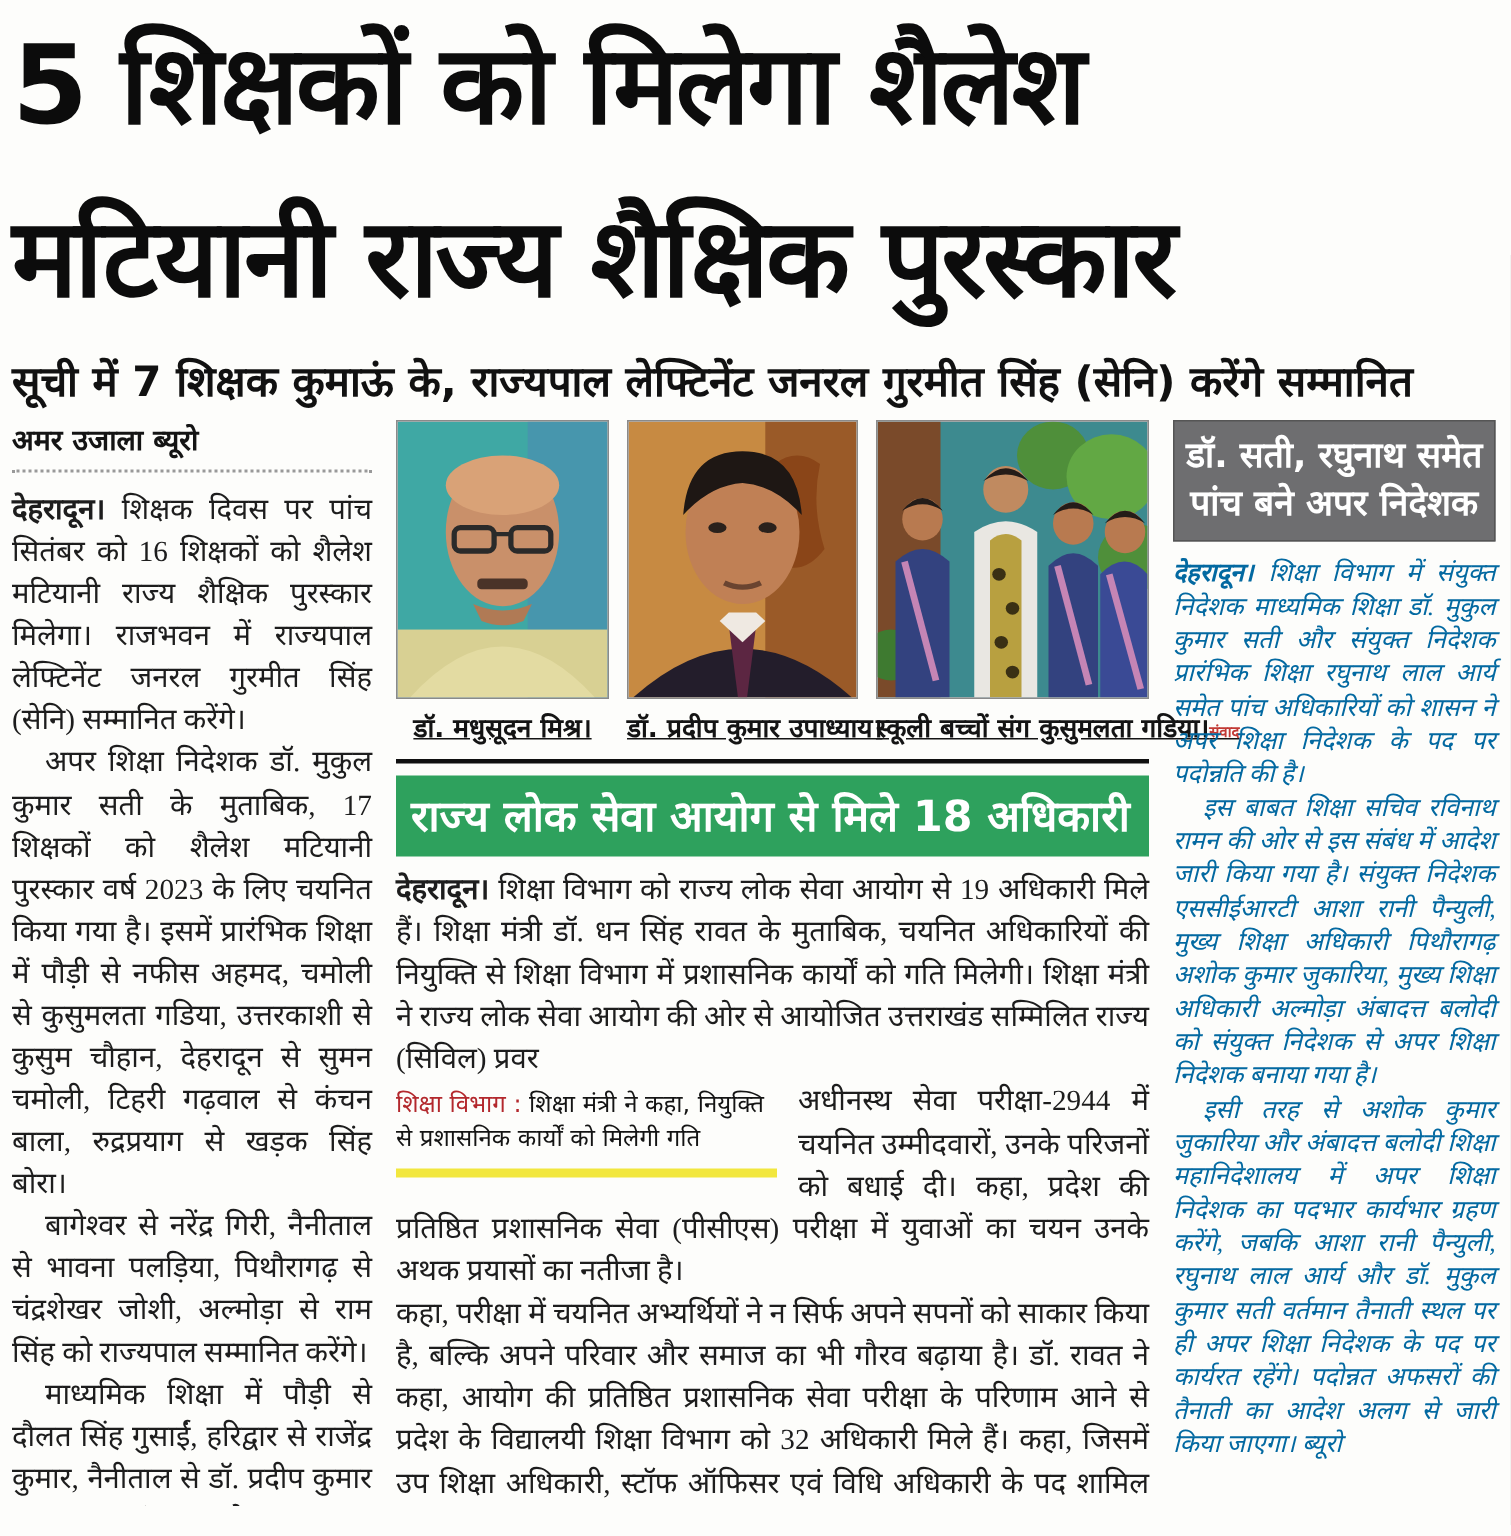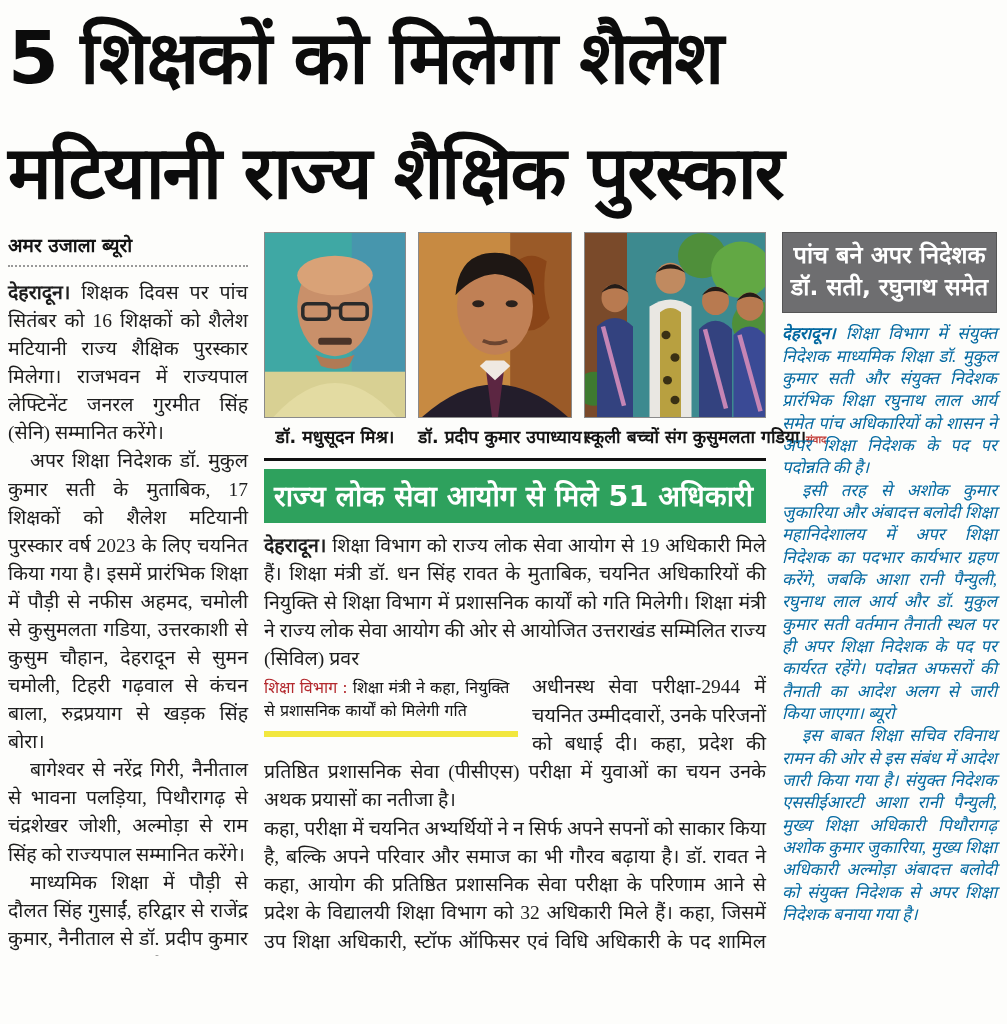--- a/index.html
+++ b/index.html
@@ -32,21 +32,21 @@
   .byline { font-family:"DejaVu Sans", sans-serif; font-weight:700; font-size:19px; }
   .byline-rule { border:none; border-top:2px dotted #999; margin:7px 0 12px; }
   .col-left p {
     font-size:19.5px; line-height:1.44; text-align:justify; color:#1d1d1d;
   }
   .col-left p.indent { text-indent:22px; }
   .lead { font-weight:700; }
 
   
   .photo-row { display:flex; gap:12px; }
-  figure { display:flex; flex-direction:column; }
+  figure { display:flex; flex-direction:column;text-decoration:underline; }
   .photo {
     border:1px solid #8a8a8a; background:#ccc; height:186px; overflow:hidden;
   }
   .photo svg { width:100%; height:100%; display:block; }
   .ph-1 { width:142px; } .ph-2 { width:154px; } .ph-3 { width:182px; }
   figcaption {
     font-family:"DejaVu Sans", sans-serif; font-weight:700;
     font-size:17.5px; text-align:center; padding-top:6px; white-space:nowrap;
   }
   .credit { color:#c23a35; font-size:10px; font-weight:700; margin-left:0; }
@@ -85,20 +85,21 @@
 </head>
 <body>
 
 <div class="page">
 
   <div class="headline">
     <div>5 शिक्षकों को मिलेगा शैलेश</div>
     <div>मटियानी राज्य शैक्षिक पुरस्कार</div>
   </div>
 
+  <div class="subheadline">सूची में 7 शिक्षक कुमाऊं के, राज्यपाल लेफ्टिनेंट जनरल गुरमीत सिंह (सेनि) करेंगे सम्मानित</div>
 
   <div class="cols">
 
     <div class="col-left">
       <div class="byline">अमर उजाला ब्यूरो</div>
       <hr class="byline-rule">
       <p><span class="lead">देहरादून।</span><span> शिक्षक दिवस पर पांच सितंबर को 16 शिक्षकों को शैलेश मटियानी राज्य शैक्षिक पुरस्कार मिलेगा। राजभवन में राज्यपाल लेफ्टिनेंट जनरल गुरमीत सिंह (सेनि) सम्मानित करेंगे।</span></p>
       <p class="indent">अपर शिक्षा निदेशक डॉ. मुकुल कुमार सती के मुताबिक, 17 शिक्षकों को शैलेश मटियानी पुरस्कार वर्ष 2023 के लिए चयनित किया गया है। इसमें प्रारंभिक शिक्षा में पौड़ी से नफीस अहमद, चमोली से कुसुमलता गडिया, उत्तरकाशी से कुसुम चौहान, देहरादून से सुमन चमोली, टिहरी गढ़वाल से कंचन बाला, रुद्रप्रयाग से खड़क सिंह बोरा।</p>
       <p class="indent">बागेश्वर से नरेंद्र गिरी, नैनीताल से भावना पलड़िया, पिथौरागढ़ से चंद्रशेखर जोशी, अल्मोड़ा से राम सिंह को राज्यपाल सम्मानित करेंगे।</p>
       <p class="indent">माध्यमिक शिक्षा में पौड़ी से दौलत सिंह गुसाईं, हरिद्वार से राजेंद्र कुमार, नैनीताल से डॉ. प्रदीप कुमार उपाध्याय, चंपावत से श्याम दत्त चौबे और ऊधमसिंह नगर से डॉ. मधुसूदन मिश्र सम्मानित किए</p>
@@ -179,39 +180,39 @@
               <path d="M99 130 L99 72 Q110 60 120 72 L120 130 Z" fill="#3a4a95"></path>
               <line x1="103" y1="72" x2="117" y2="126" stroke="#c585b5" stroke-width="3"></line>
             </svg>
           </div>
           <figcaption><span>स्कूली बच्चों संग कुसुमलता गडिया।</span><span class="credit">संवाद</span></figcaption>
         </figure>
       </div>
 
       <hr class="rule-heavy">
 
-      <div class="green-box">राज्य लोक सेवा आयोग से मिले 51 अधिकारी</div>
+      <div class="green-box">राज्य लोक सेवा आयोग से मिले 18 अधिकारी</div>
 
       <p><span class="lead">देहरादून।</span><span> शिक्षा विभाग को राज्य लोक सेवा आयोग से 19 अधिकारी मिले हैं। शिक्षा मंत्री डॉ. धन सिंह रावत के मुताबिक, चयनित अधिकारियों की नियुक्ति से शिक्षा विभाग में प्रशासनिक कार्यों को गति मिलेगी। शिक्षा मंत्री ने राज्य लोक सेवा आयोग की ओर से आयोजित उत्तराखंड सम्मिलित राज्य (सिविल) प्रवर</span></p>
 
       <div>
         <div class="pull-quote">
           <span class="label">शिक्षा विभाग :</span><span> शिक्षा मंत्री ने कहा, नियुक्ति से प्रशासनिक कार्यों को मिलेगी गति</span>
           <div class="quote-rule"></div>
         </div>
         <p>अधीनस्थ सेवा परीक्षा-2944 में चयनित उम्मीदवारों, उनके परिजनों को बधाई दी। कहा, प्रदेश की प्रतिष्ठित प्रशासनिक सेवा (पीसीएस) परीक्षा में युवाओं का चयन उनके अथक प्रयासों का नतीजा है।</p>
         <p>कहा, परीक्षा में चयनित अभ्यर्थियों ने न सिर्फ अपने सपनों को साकार किया है, बल्कि अपने परिवार और समाज का भी गौरव बढ़ाया है। डॉ. रावत ने कहा, आयोग की प्रतिष्ठित प्रशासनिक सेवा परीक्षा के परिणाम आने से प्रदेश के विद्यालयी शिक्षा विभाग को 32 अधिकारी मिले हैं। कहा, जिसमें उप शिक्षा अधिकारी, स्टॉफ ऑफिसर एवं विधि अधिकारी के पद शामिल हैं। सहकारिता विभाग में भी सहायक निबंधक के पदों पर अधिकारियों का चयन हुआ है। संवाद</p>
       </div>
 
     </div>
 
     <div class="col-right">
       <div class="gray-box">
+        <div>डॉ. सती, रघुनाथ समेत</div>
         <div>पांच बने अपर निदेशक</div>
-        <div>डॉ. सती, रघुनाथ समेत</div>
       </div>
       <p><span class="lead">देहरादून।</span><span> शिक्षा विभाग में संयुक्त निदेशक माध्यमिक शिक्षा डॉ. मुकुल कुमार सती और संयुक्त निदेशक प्रारंभिक शिक्षा रघुनाथ लाल आर्य समेत पांच अधिकारियों को शासन ने अपर शिक्षा निदेशक के पद पर पदोन्नति की है।</span></p>
+      <p class="indent">इस बाबत शिक्षा सचिव रविनाथ रामन की ओर से इस संबंध में आदेश जारी किया गया है। संयुक्त निदेशक एससीईआरटी आशा रानी पैन्युली, मुख्य शिक्षा अधिकारी पिथौरागढ़ अशोक कुमार जुकारिया, मुख्य शिक्षा अधिकारी अल्मोड़ा अंबादत्त बलोदी को संयुक्त निदेशक से अपर शिक्षा निदेशक बनाया गया है।</p>
       <p class="indent">इसी तरह से अशोक कुमार जुकारिया और अंबादत्त बलोदी शिक्षा महानिदेशालय में अपर शिक्षा निदेशक का पदभार कार्यभार ग्रहण करेंगे, जबकि आशा रानी पैन्युली, रघुनाथ लाल आर्य और डॉ. मुकुल कुमार सती वर्तमान तैनाती स्थल पर ही अपर शिक्षा निदेशक के पद पर कार्यरत रहेंगे। पदोन्नत अफसरों की तैनाती का आदेश अलग से जारी किया जाएगा। ब्यूरो</p>
-      <p class="indent">इस बाबत शिक्षा सचिव रविनाथ रामन की ओर से इस संबंध में आदेश जारी किया गया है। संयुक्त निदेशक एससीईआरटी आशा रानी पैन्युली, मुख्य शिक्षा अधिकारी पिथौरागढ़ अशोक कुमार जुकारिया, मुख्य शिक्षा अधिकारी अल्मोड़ा अंबादत्त बलोदी को संयुक्त निदेशक से अपर शिक्षा निदेशक बनाया गया है।</p>
     </div>
 
   </div>
 </div>
 
 </body></html>

